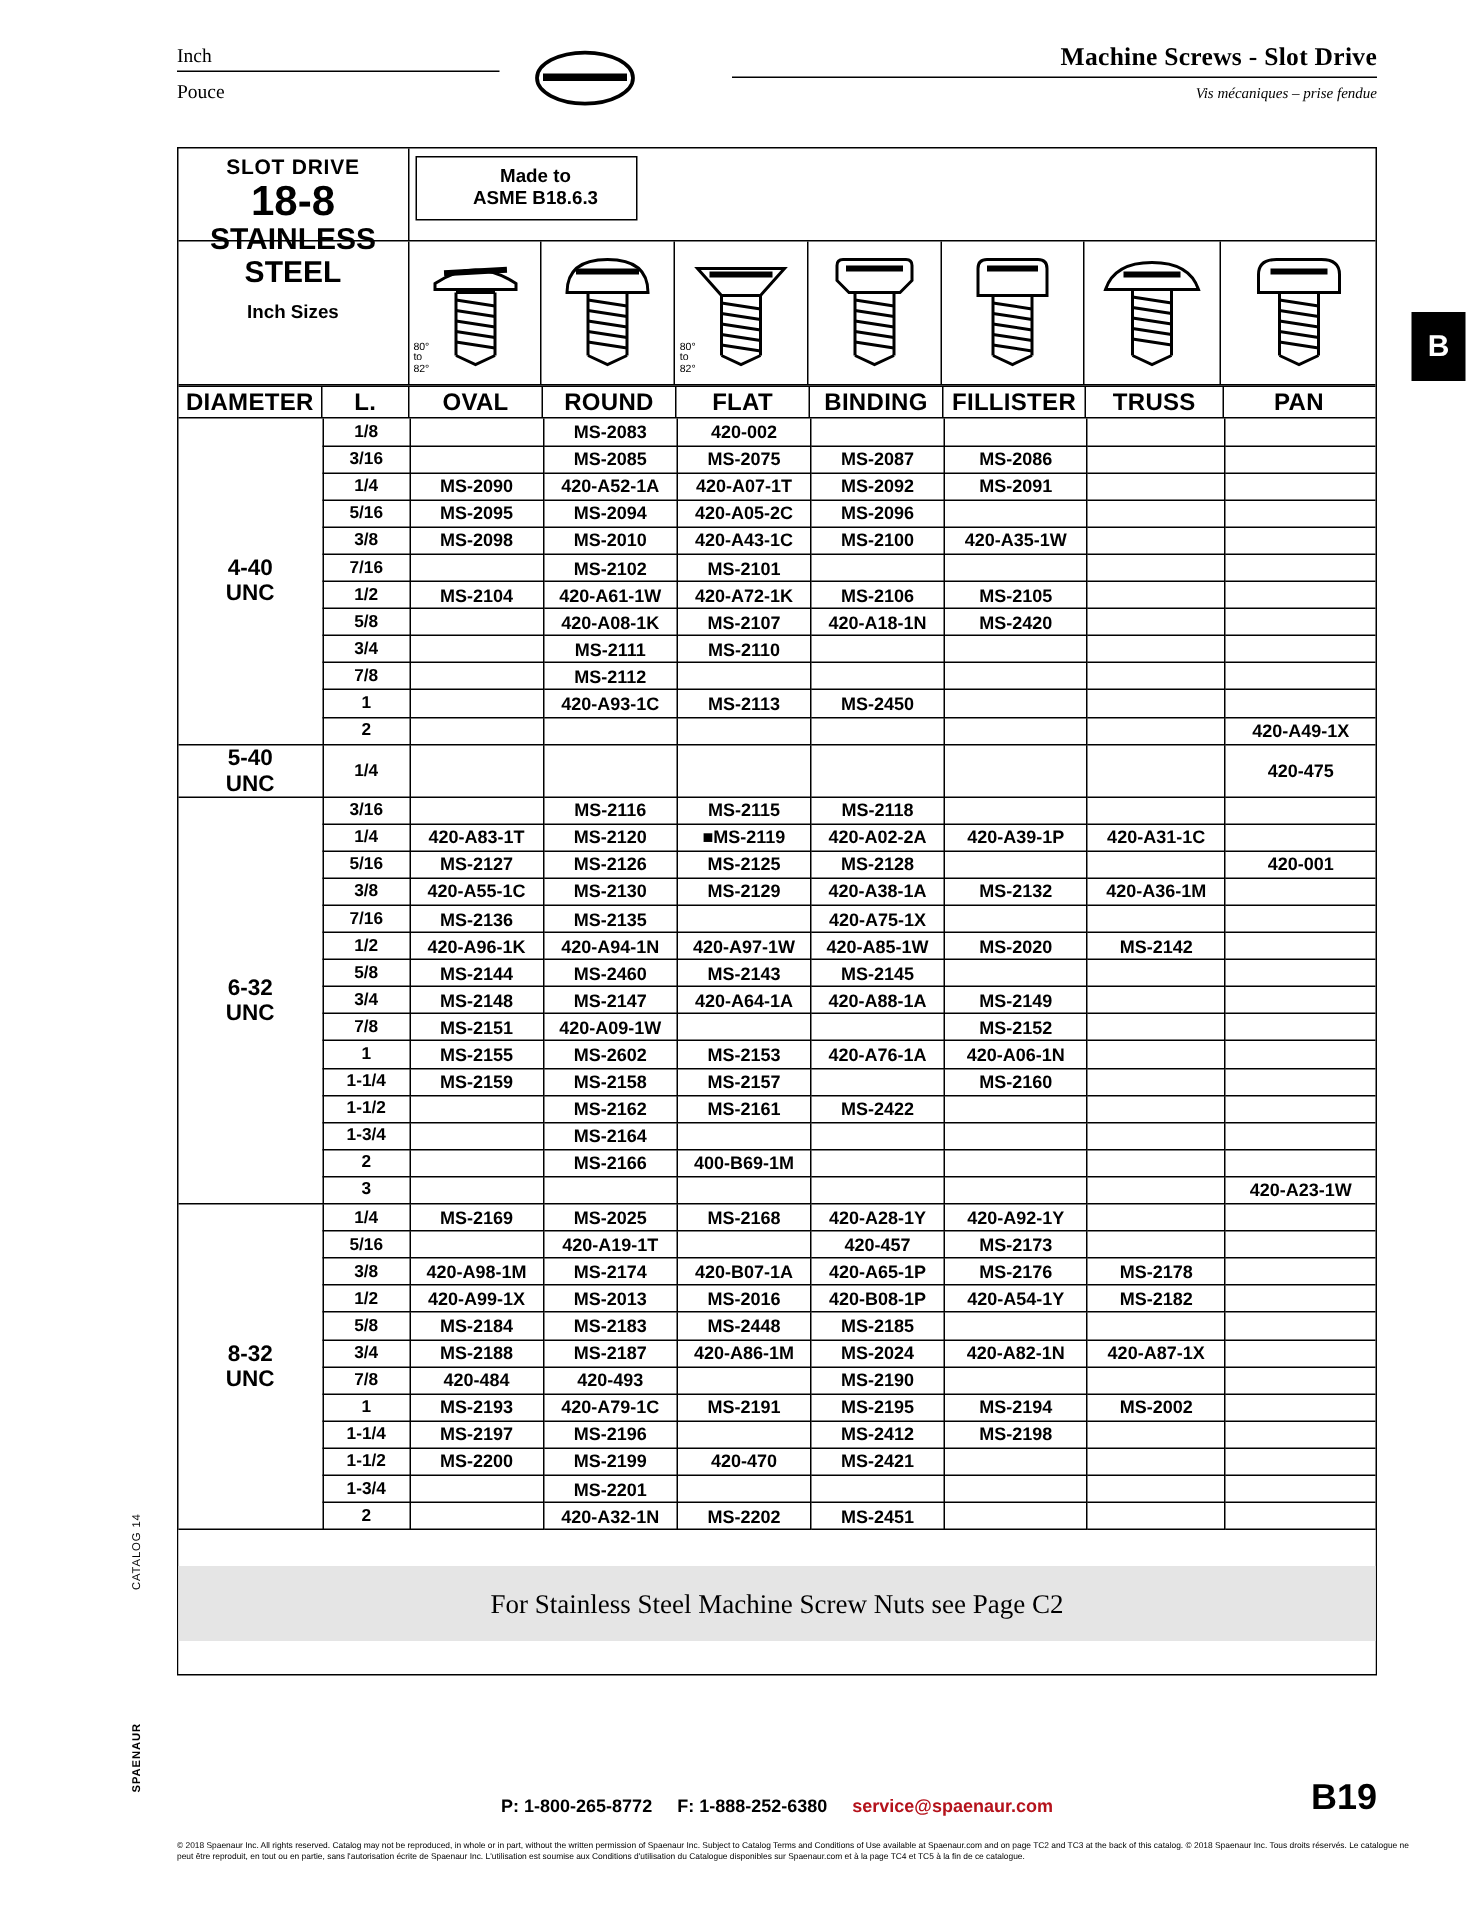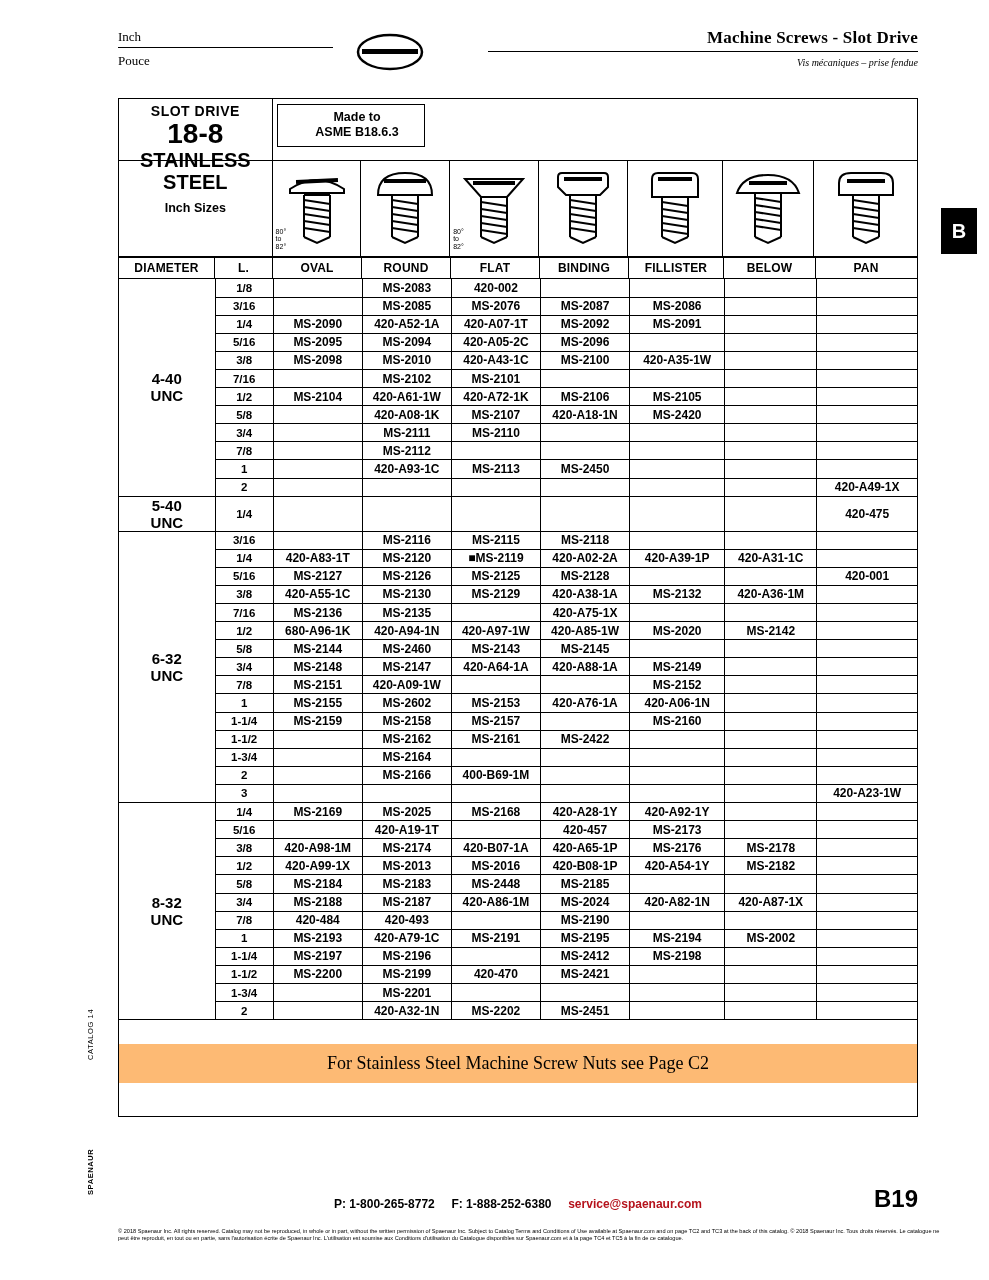--- a/index.html
+++ b/index.html
@@ -220,21 +220,21 @@
     text-align: left;
   }
 
   
   .colhdr {
     display: flex;
     border-bottom: 1.6px solid #000;
     border-top: 1.2px solid #000;
     height: 22px;
     box-sizing: border-box;
-    font-size: 12px;
+    font-size: 16px;
     font-weight: bold;
   }
   .colhdr > div {
     box-sizing: border-box;
     border-right: 1px solid #000;
     text-align: center;
     line-height: 21px;
     letter-spacing: .2px;
   }
   .colhdr > div:last-child { border-right: none; }
@@ -286,22 +286,22 @@
     height: 96px;
     box-sizing: border-box;
     position: relative;
     background: #fff;
   }
   .grayband {
     position: absolute;
     left: 0;
     right: 0;
     top: 24px;
-    height: 39px;
-    background: #fdba74;
+    height: 50px;
+    background: #e5e5e5;
     display: flex;
     align-items: center;
     justify-content: center;
     font-size: 18px;
     font-family: "Liberation Serif", serif;
   }
 
   
   .bottom {
     position: absolute;
@@ -475,21 +475,21 @@
     </div>
 
     <div class="colhdr">
       <div style="width:96px;border-right:1px solid #000;">DIAMETER</div>
       <div style="width:58px;border-right:1.6px solid #000;">L.</div>
       <div style="width:89px;">OVAL</div>
       <div style="width:89px;">ROUND</div>
       <div style="width:89px;">FLAT</div>
       <div style="width:89px;">BINDING</div>
       <div style="width:95px;">FILLISTER</div>
-      <div style="width:92px;">BELOW</div>
+      <div style="width:92px;">TRUSS</div>
       <div style="width:100px;">PAN</div>
     </div>
 
     <table class="data">
       <colgroup>
         <col style="width:96px">
           <col style="width:58px">
         <col style="width:89px">
           <col style="width:89px">
           <col style="width:89px">
@@ -510,21 +510,21 @@
             <td>420-002</td>
             <td></td>
             <td></td>
             <td></td>
             <td></td>
           </tr>
           <tr>
             <td class="len">3/16</td>
             <td></td>
             <td>MS-2085</td>
-            <td>MS-2076</td>
+            <td>MS-2075</td>
             <td>MS-2087</td>
             <td>MS-2086</td>
             <td></td>
             <td></td>
           </tr>
           <tr>
             <td class="len">1/4</td>
             <td>MS-2090</td>
             <td>420-A52-1A</td>
             <td>420-A07-1T</td>
@@ -686,21 +686,21 @@
             <td>MS-2136</td>
             <td>MS-2135</td>
             <td></td>
             <td>420-A75-1X</td>
             <td></td>
             <td></td>
             <td></td>
           </tr>
           <tr>
             <td class="len">1/2</td>
-            <td>680-A96-1K</td>
+            <td>420-A96-1K</td>
             <td>420-A94-1N</td>
             <td>420-A97-1W</td>
             <td>420-A85-1W</td>
             <td>MS-2020</td>
             <td>MS-2142</td>
             <td></td>
           </tr>
           <tr>
             <td class="len">5/8</td>
             <td>MS-2144</td>

